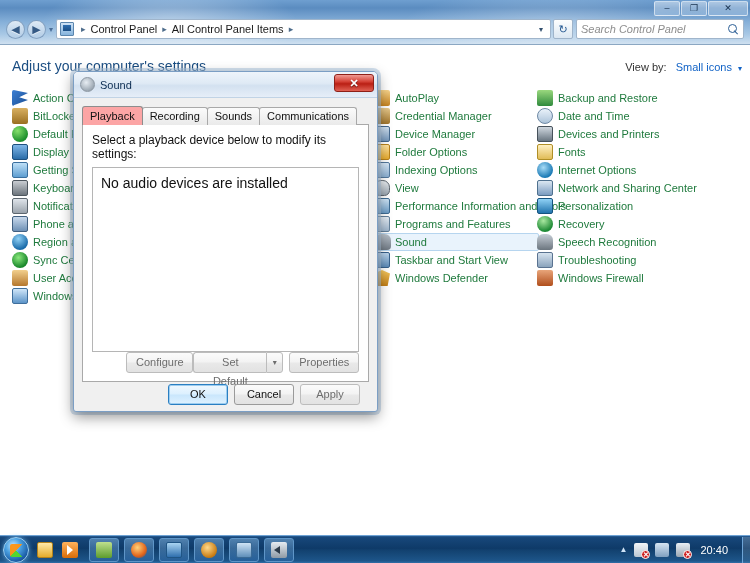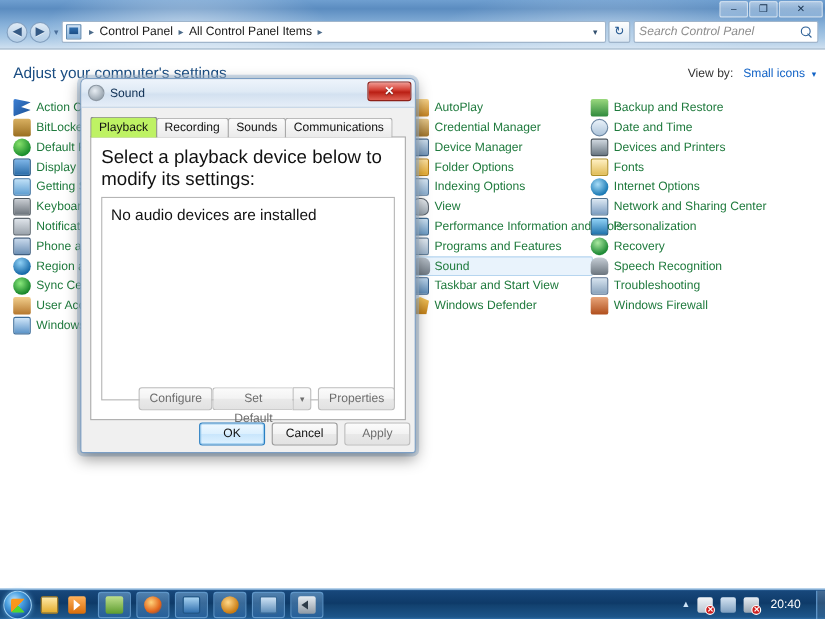--- a/index.html
+++ b/index.html
@@ -250,28 +250,28 @@
   .tabs { display: flex; align-items: flex-end; height: 19px; position: relative; z-index: 2; }
   .tab {
     height: 18px; padding: 0 7px; font-size: 11px; color: #111;
     background: linear-gradient(to bottom,#fbfbfb,#eaeaea);
     border: 1px solid #a9a9a9; border-bottom: none;
     border-radius: 3px 3px 0 0;
     line-height: 17px; cursor: pointer;
     margin-right: -1px;
   }
   .tab.active {
-    background: #bef264; height: 19px; line-height: 18px;
+    background: #fca5a5; height: 19px; line-height: 18px;
     border-color: #8d8d8d; position: relative; z-index: 3;
   }
   .tabpanel {
     border: 1px solid #a9a9a9; background: #fff;
     margin-top: -1px; height: 258px; padding: 8px 9px; position: relative;
   }
-  .panel-label { font-size: 17px; color: #111; margin-bottom: 6px; }
+  .panel-label { font-size: 12px; color: #111; margin-bottom: 6px; }
   .devlist {
     border: 1px solid #b5b5b5; background: #fff;
     height: 185px; padding: 7px 8px;
   }
   .devlist .empty { font-size: 14px; color: #111; }
 
   .panel-btnrow {
     position: absolute; left: 9px; right: 9px; bottom: 8px;
     display: flex; align-items: center; padding-left: 34px;
   }
@@ -291,21 +291,21 @@
   }
   .splitbtn { display: flex; margin-left: auto; }
   .splitbtn .sb-main {
     border-radius: 3px 0 0 3px; border-right: none; min-width: 62px;
   }
   .splitbtn .sb-arrow {
     border-radius: 0 3px 3px 0; min-width: 0; width: 17px; padding: 0;
     font-size: 8px; line-height: 19px;
   }
   .dlg-btnrow {
-    position: absolute; right: 4px; bottom: 8px; display: flex; gap: 6px;
+    position: absolute; right: 17px; bottom: 8px; display: flex; gap: 6px;
   }
   .dlg-btnrow .btn { min-width: 60px; }
 
   
   .taskbar {
     position: absolute; left: 0; bottom: 0; width: 750px; height: 28px;
     background: linear-gradient(to bottom, #2a5f96 0%, #17477a 6%, #0e3a68 46%, #12416f 52%, #1d5589 92%, #2f6ea8 100%);
     border-top: 1px solid #6fa3d4;
     display: flex; align-items: center;
   }

